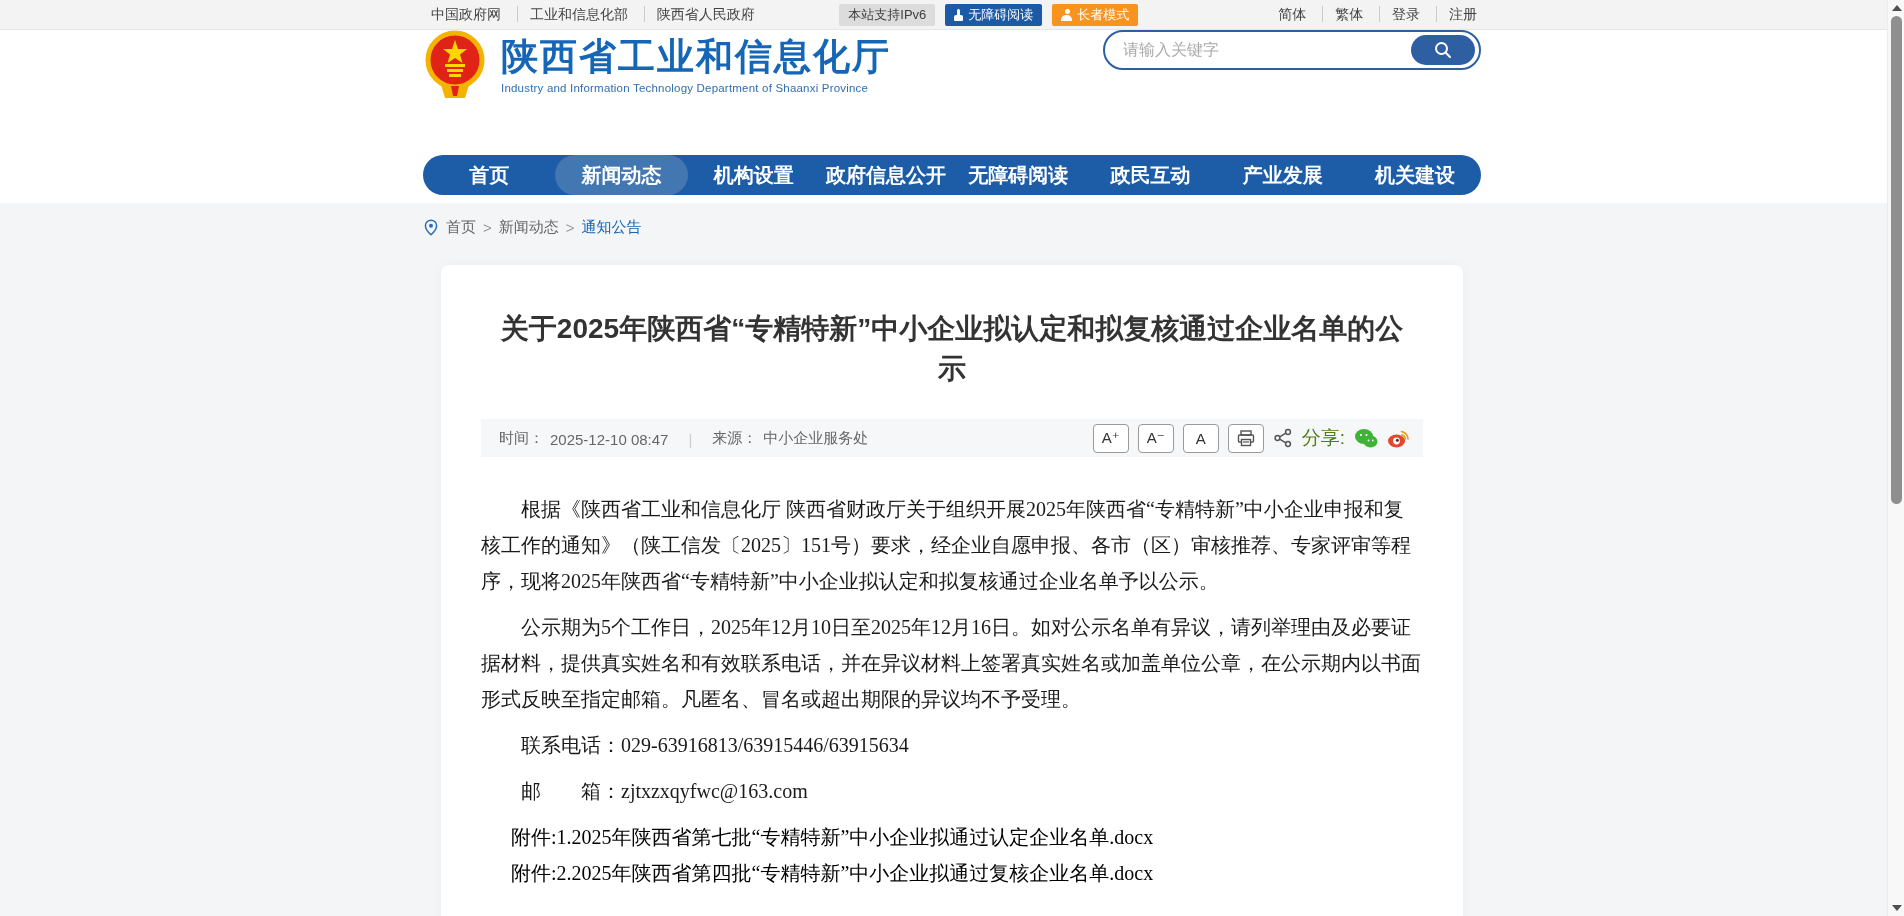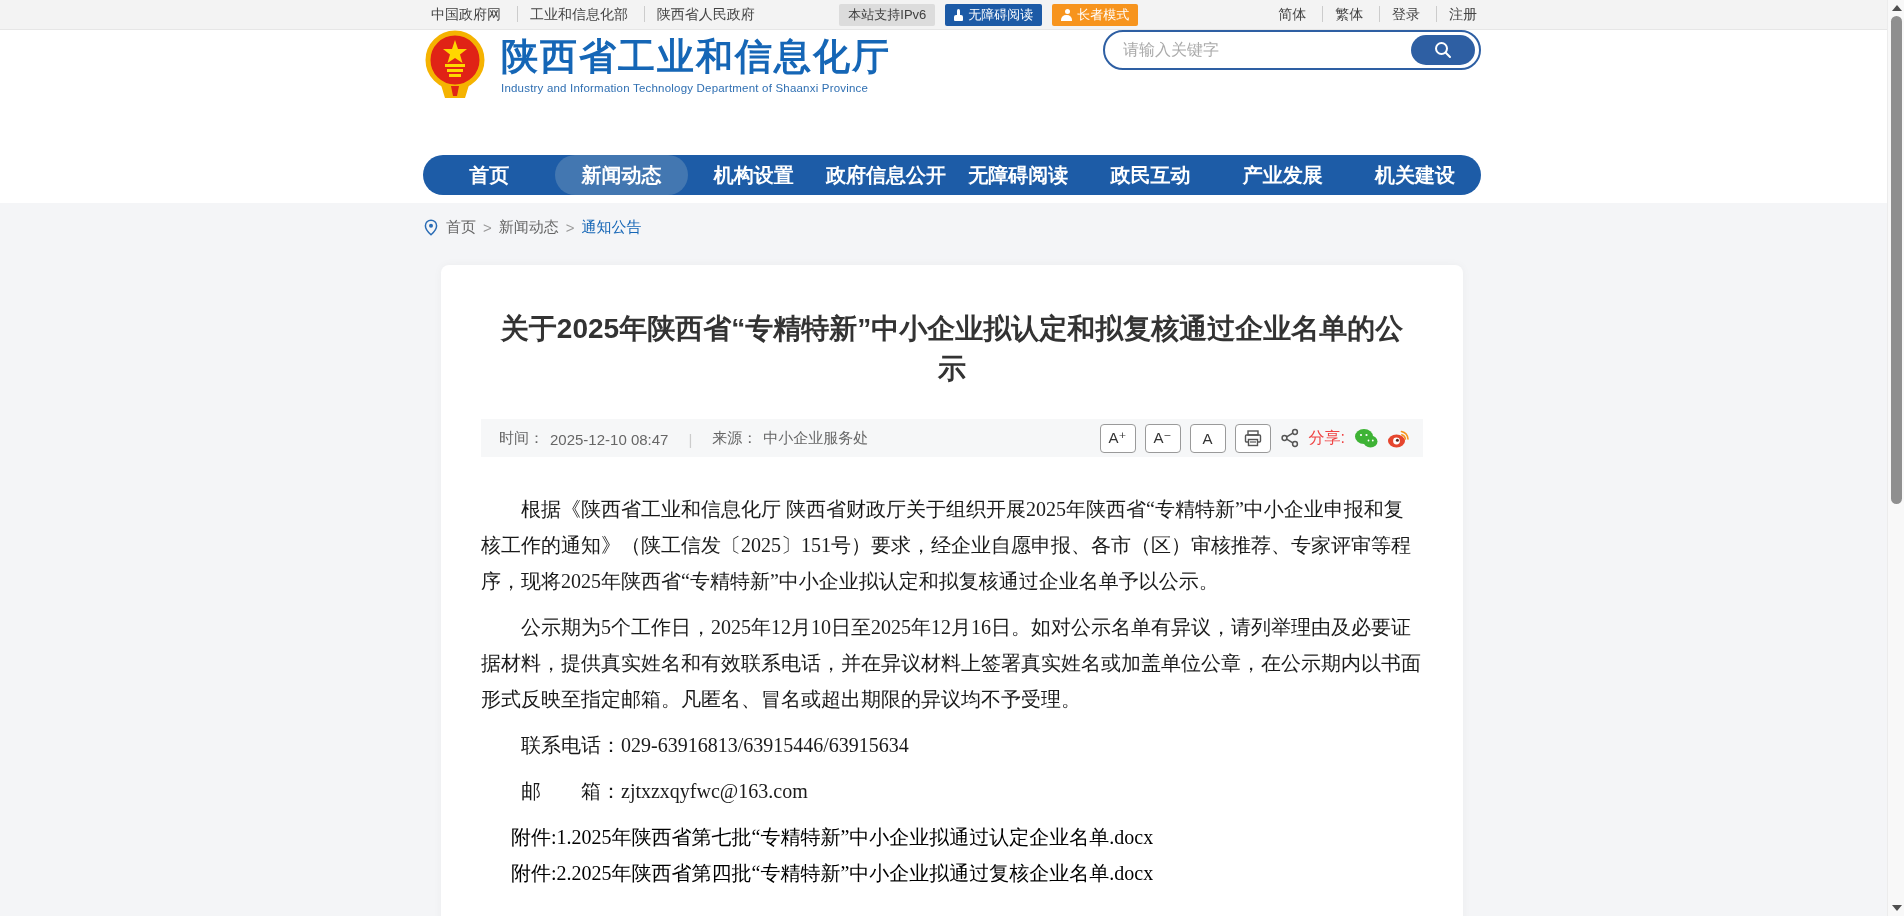--- a/index.html
+++ b/index.html
@@ -52,21 +52,21 @@
 
   .card { width:1022px; margin:26px auto 0; background:#fff; border-radius:8px; box-shadow:0 0 10px rgba(0,0,0,.04); min-height:614px; padding:44px 40px 40px; }
   .article-title { font-size:28px; font-weight:bold; color:#333; text-align:center; line-height:40px; width:910px; margin:0 auto; }
 
   .meta-bar { margin-top:30px; height:38px; background:#f6f7f8; display:flex; align-items:center; padding:0 14px 0 18px; font-size:15px; color:#666; }
   .meta-left { display:flex; align-items:flex-end; gap:6px; }
   .meta-sep { margin:0 14px; color:#ccc; }
   .meta-right { margin-left:auto; display:flex; align-items:center; gap:9px; }
   .font-btn { width:36px; height:29px; background:#fff; border:1px solid #9a9a9a; border-radius:4px; font-size:15px; color:#333; cursor:pointer; font-family:inherit; }
   .print-btn { width:36px; height:29px; background:#fff; border:1px solid #9a9a9a; border-radius:4px; display:inline-flex; align-items:center; justify-content:center; cursor:pointer; }
-  .share-label { color:#ef4444; font-size:16px; }
+  .share-label { color:#4d7c0f; font-size:19px; }
   .sns { display:inline-flex; cursor:pointer; }
 
   .article-body { margin-top:34px; font-family:"Liberation Serif","DejaVu Serif",serif; font-size:20px; color:#1a1a1a; }
   .article-body p { line-height:36px; text-indent:2em; margin:0 0 10px; }
   .article-body p.contact { margin:0 0 10px; }
   .article-body p.attachment { margin:0; text-indent:1.5em; }
   .article-body p.attachment a { color:#000000; }
 
   
   .scrollbar { position:absolute; top:0; right:0; width:17px; height:916px; background:#f8f8f8; border-left:1px solid #ececec; }

